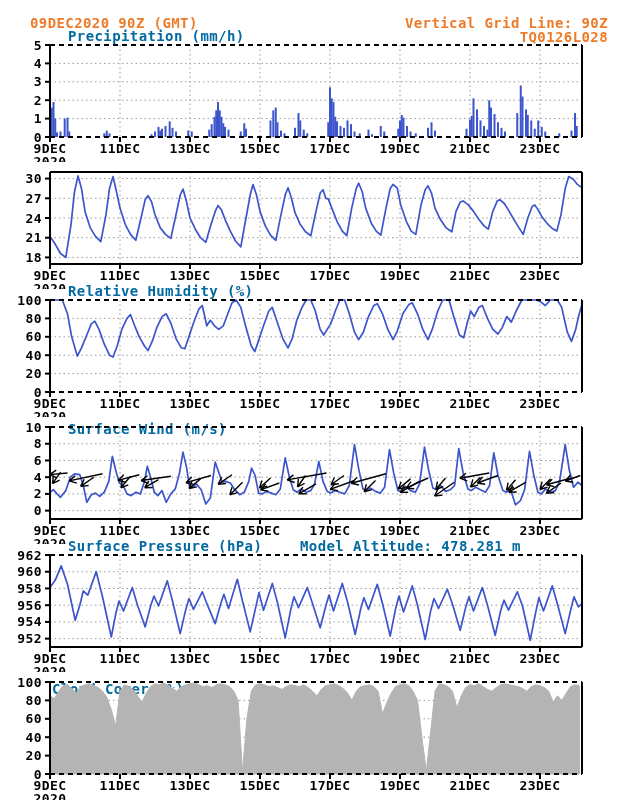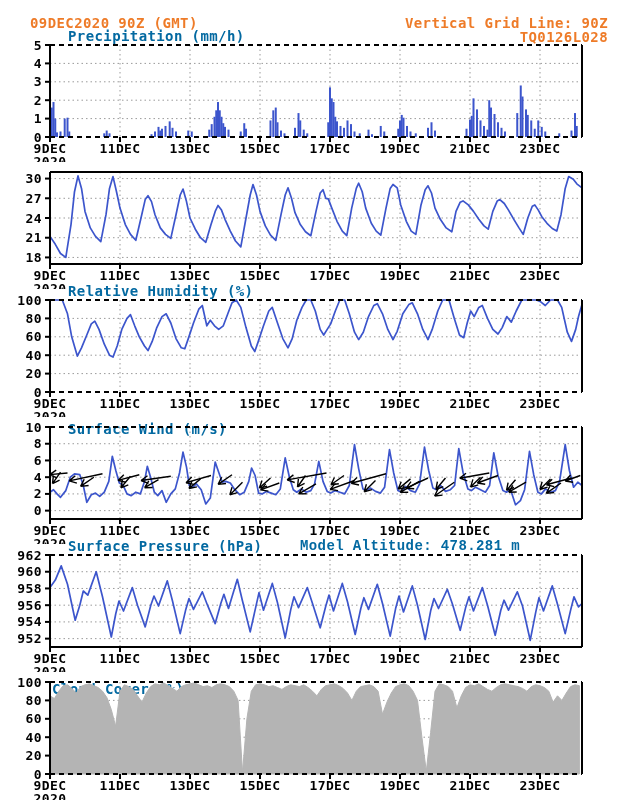--- a/index.html
+++ b/index.html
@@ -16,21 +16,21 @@
 
 <div class="screen">
   <div class="hdr orange" style="left:30px;top:16px;">09DEC2020 90Z (GMT)</div>
   <div class="hdr orange rt" style="top:16px;">Vertical Grid Line: 90Z</div>
   <div class="hdr orange rt" style="top:30px;">TQ0126L028</div>
 
   <div class="hdr magenta" style="left:68px;top:29px;">Precipitation (mm/h)</div>
   <div class="hdr magenta" style="left:68px;top:284px;">Relative Humidity (%)</div>
   <div class="hdr magenta" style="left:68px;top:398px;margin-top:24px;">Surface Wind (m/s)</div>
   <div class="hdr magenta" style="left:68px;top:539px;">Surface Pressure (hPa)</div>
-  <div class="hdr magenta" style="left:300px;top:539px;font-family:Liberation Mono, monospace;">Model Altitude: 478.281 m</div>
+  <div class="hdr magenta" style="left:300px;top:539px;">Model Altitude: 478.281 m</div>
   <div class="hdr magenta" style="left:52px;top:666px;margin-top:16px;">Cloud Cover (%)</div>
 
   <svg id="chart" width="618" height="800" style="position:absolute;left:0;top:0;">
       <g>
         <g>
           <line x1="120" y1="45" x2="120" y2="137" stroke="#9a9a9a" stroke-width="1" stroke-dasharray="1.5 3"></line>
           <line x1="190" y1="45" x2="190" y2="137" stroke="#9a9a9a" stroke-width="1" stroke-dasharray="1.5 3"></line>
           <line x1="260" y1="45" x2="260" y2="137" stroke="#9a9a9a" stroke-width="1" stroke-dasharray="1.5 3"></line>
           <line x1="330" y1="45" x2="330" y2="137" stroke="#9a9a9a" stroke-width="1" stroke-dasharray="1.5 3"></line>
           <line x1="400" y1="45" x2="400" y2="137" stroke="#9a9a9a" stroke-width="1" stroke-dasharray="1.5 3"></line>

